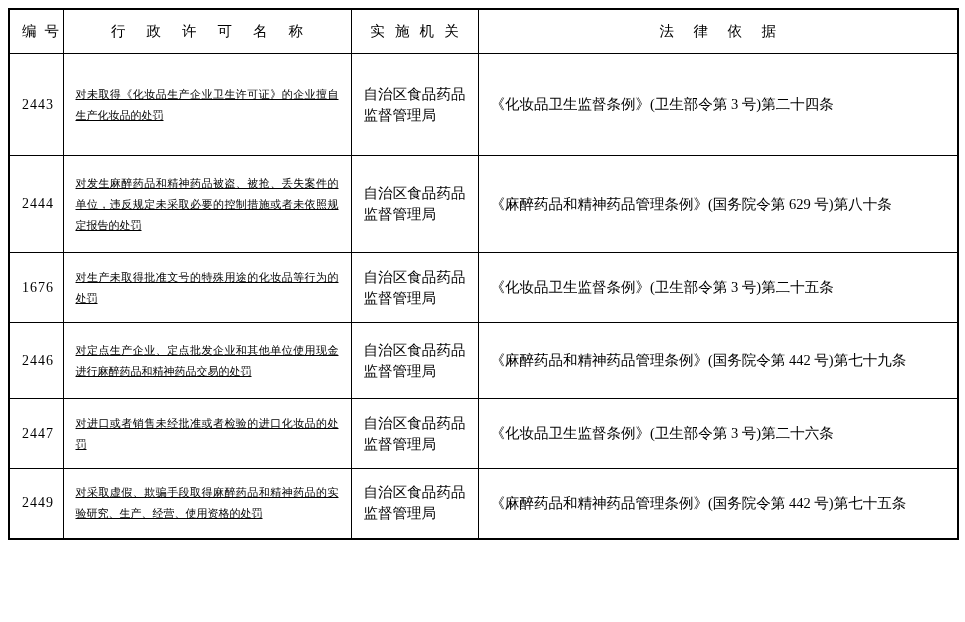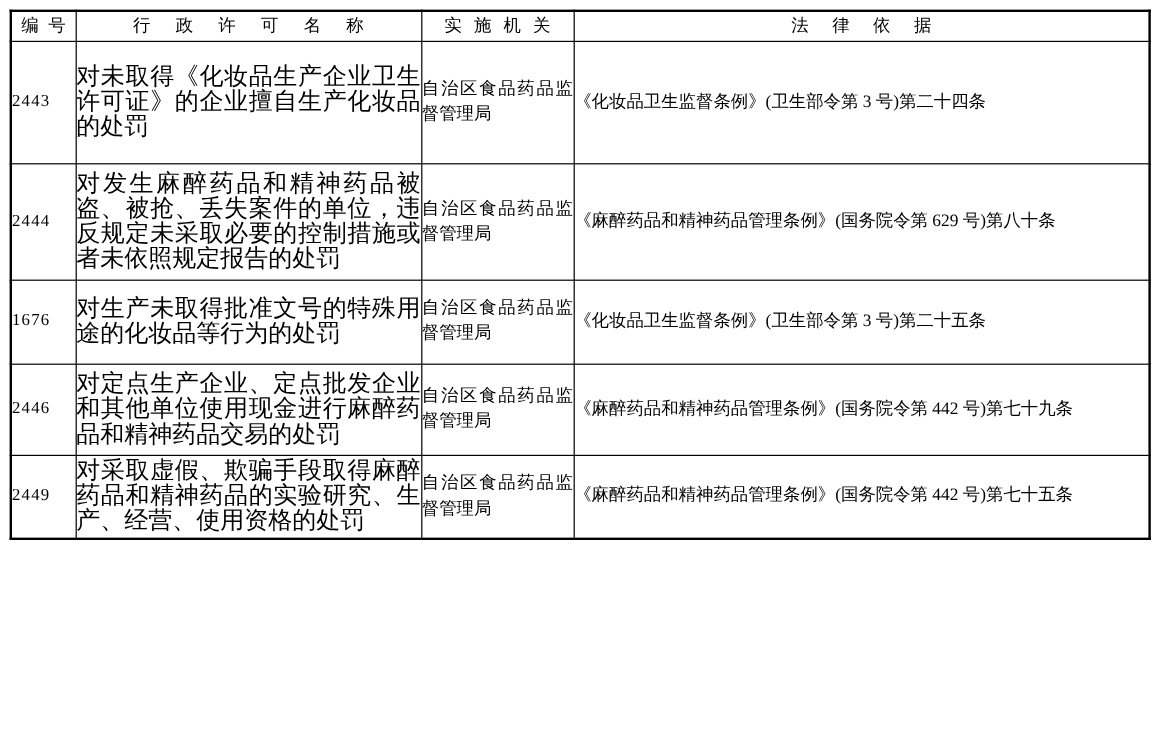--- a/index.html
+++ b/index.html
@@ -24,21 +24,21 @@
     top: 8px;
     width: 949px;
     border-collapse: collapse;
     table-layout: fixed;
     border: 2px solid #000000;
     background: #ffffff;
   }
   table.lic th, table.lic td {
     border: 1px solid #000000;
     vertical-align: middle;
-    padding: 0;
+    padding: 12px;
     overflow: hidden;
   }
   
   col.c-id     { width: 54px;  }
   col.c-name   { width: 288px; }
   col.c-agency { width: 127px; }
   col.c-legal  { width: 480px; }
 
   
   thead tr { height: 25px; }
@@ -60,25 +60,26 @@
   tbody tr:nth-child(4) { height: 76px;  }
   tbody tr:nth-child(5) { height: 70px;  }
   tbody tr:nth-child(6) { height: 70px;  }
   tbody tr:nth-child(7) { height: 97px;  }
 
   td.id-cell {
     font-size: 14px;
     letter-spacing: 1px;
   }
   td.name-cell {
-    font-size: 20px;
+    font-size: 11px;
     line-height: 21px;
     padding: 0 7px;
     text-align: justify;
     text-justify: inter-character;
+    text-decoration: underline;
   }
   td.agency-cell {
     font-size: 14.5px;
     line-height: 21px;
     padding: 0 6px;
     text-align: justify;
     text-justify: inter-character;
   }
   td.legal-cell {
     font-size: 14.5px;
@@ -127,20 +128,26 @@
     <td class="agency-cell">自治区食品药品监督管理局</td>
     <td class="legal-cell">《化妆品卫生监督条例》(卫生部令第 3 号)第二十五条</td>
   </tr>
         <tr>
     <td class="id-cell">2446</td>
     <td class="name-cell">对定点生产企业、定点批发企业和其他单位使用现金进行麻醉药品和精神药品交易的处罚</td>
     <td class="agency-cell">自治区食品药品监督管理局</td>
     <td class="legal-cell">《麻醉药品和精神药品管理条例》(国务院令第 442 号)第七十九条</td>
   </tr>
         <tr>
+    <td class="id-cell">2447</td>
+    <td class="name-cell">对进口或者销售未经批准或者检验的进口化妆品的处罚</td>
+    <td class="agency-cell">自治区食品药品监督管理局</td>
+    <td class="legal-cell">《化妆品卫生监督条例》(卫生部令第 3 号)第二十六条</td>
+  </tr>
+        <tr>
     <td class="id-cell">2449</td>
     <td class="name-cell">对采取虚假、欺骗手段取得麻醉药品和精神药品的实验研究、生产、经营、使用资格的处罚</td>
     <td class="agency-cell">自治区食品药品监督管理局</td>
     <td class="legal-cell">《麻醉药品和精神药品管理条例》(国务院令第 442 号)第七十五条</td>
   </tr>
       </tbody>
   </table>
 </div>
 
 </body></html>

